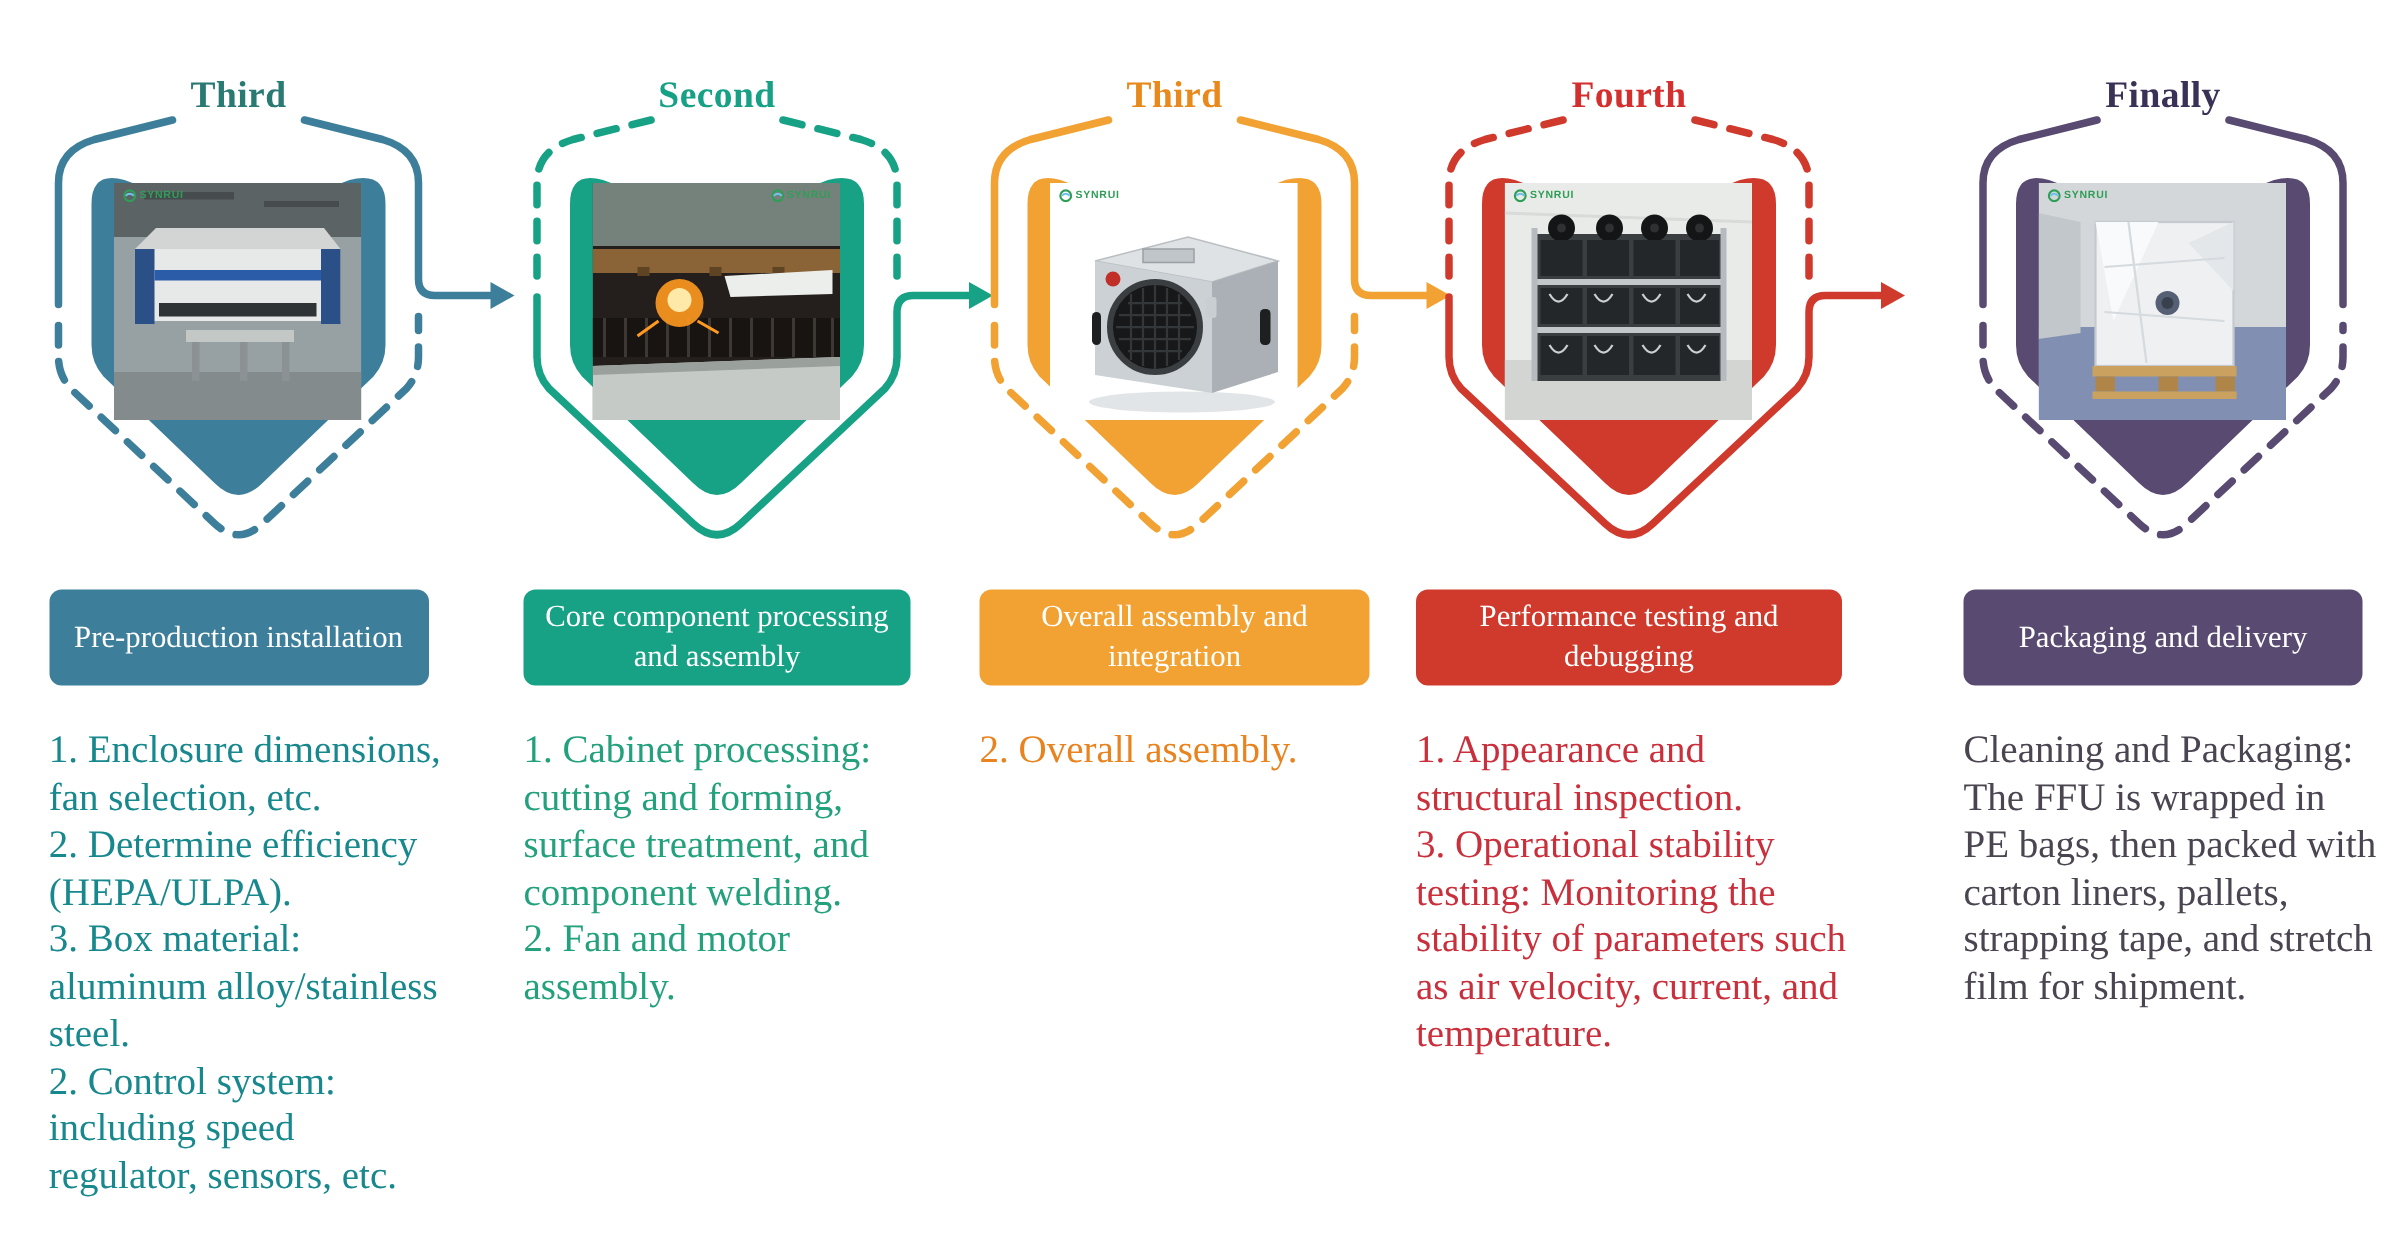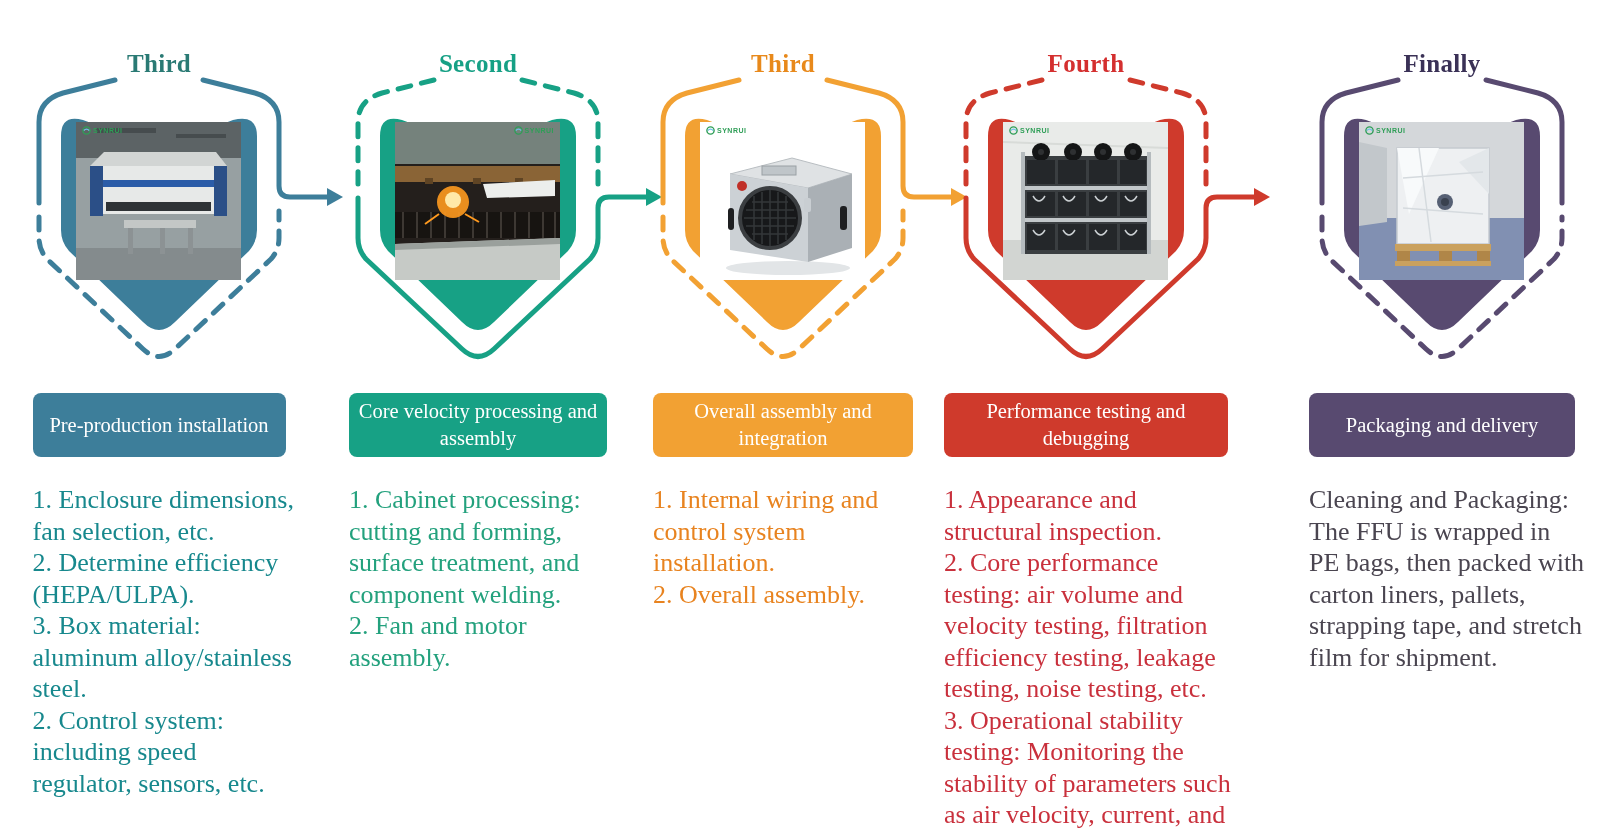--- a/index.html
+++ b/index.html
@@ -129,21 +129,21 @@
       </svg>
       <span class="logo right">
         <svg width="9" height="9" viewBox="0 0 10 10">
             <circle cx="5" cy="5" r="4" fill="none" stroke="#2f9e57" stroke-width="1.6"></circle>
             <path d="M2 5 Q5 2 8 5" fill="none" stroke="#6fc2e8" stroke-width="1.4"></path>
           </svg>
         <i>SYNRUI</i>
       </span>
     </div>
     <div class="label-box">
-        <span>Core velocity processing and assembly</span>
+        <span>Core component processing and assembly</span>
       </div>
     <div class="stage-text">
       <p>1. Cabinet processing: cutting and forming, surface treatment, and component welding.</p>
       <p>2. Fan and motor assembly.</p>
     </div>
   </section>
 
   <section class="stage s3" style="--c: #f2a133; --title-c: #e8891b; --text-c: #e8831f;">
     <div class="stage-title">Third</div>
     <svg class="badge" width="300" height="305" viewBox="0 0 300 305">
@@ -187,21 +187,20 @@
             <circle cx="5" cy="5" r="4" fill="none" stroke="#2f9e57" stroke-width="1.6"></circle>
             <path d="M2 5 Q5 2 8 5" fill="none" stroke="#6fc2e8" stroke-width="1.4"></path>
           </svg>
         <i>SYNRUI</i>
       </span>
     </div>
     <div class="label-box">
         <span>Overall assembly and integration</span>
       </div>
     <div class="stage-text">
-      <p>1. Internal wiring and control system installation.</p>
       <p>2. Overall assembly.</p>
     </div>
   </section>
 
   <section class="stage s4" style="--c: #cf3a2c; --title-c: #d42f2f; --text-c: #c9303c;">
     <div class="stage-title">Fourth</div>
     <svg class="badge" width="300" height="305" viewBox="0 0 300 305">
       <path class="ln dash" d="M106 10 L54 23 Q30 30 30 52 L30 114 M194 10 L246 23 Q270 30 270 52 L270 114"></path>
       <path class="fill-shape" d="M150 78 L74 50 Q52 44 52 66 L52 160 Q52 172 60 181 L134 252 Q150 268 166 252 L240 181 Q248 172 248 160 L248 66 Q248 44 224 50 Z"></path>
       <g>
@@ -258,21 +257,20 @@
             <path d="M2 5 Q5 2 8 5" fill="none" stroke="#6fc2e8" stroke-width="1.4"></path>
           </svg>
         <i>SYNRUI</i>
       </span>
     </div>
     <div class="label-box">
         <span>Performance testing and debugging</span>
       </div>
     <div class="stage-text">
       <p>1. Appearance and structural inspection.</p>
-      <p>2. Core performance testing: air volume and velocity testing, filtration efficiency testing, leakage testing, noise testing, etc.</p>
       <p>3. Operational stability testing: Monitoring the stability of parameters such as air velocity, current, and temperature.</p>
     </div>
   </section>
 
   <section class="stage s5" style="--c: #584a70; --title-c: #3a3156; --text-c: #4a4550;">
     <div class="stage-title">Finally</div>
     <svg class="badge" width="300" height="305" viewBox="0 0 300 305">
       <path class="ln" d="M106 10 L54 23 Q30 30 30 52 L30 133"></path>
       <path class="ln" d="M194 10 L246 23 Q270 30 270 52 L270 133"></path>
       <path class="ln dash" d="M30 147 L30 168 Q30 180 38 189 L134 279 Q150 294 166 279 L262 189 Q270 180 270 168 L270 147"></path>

